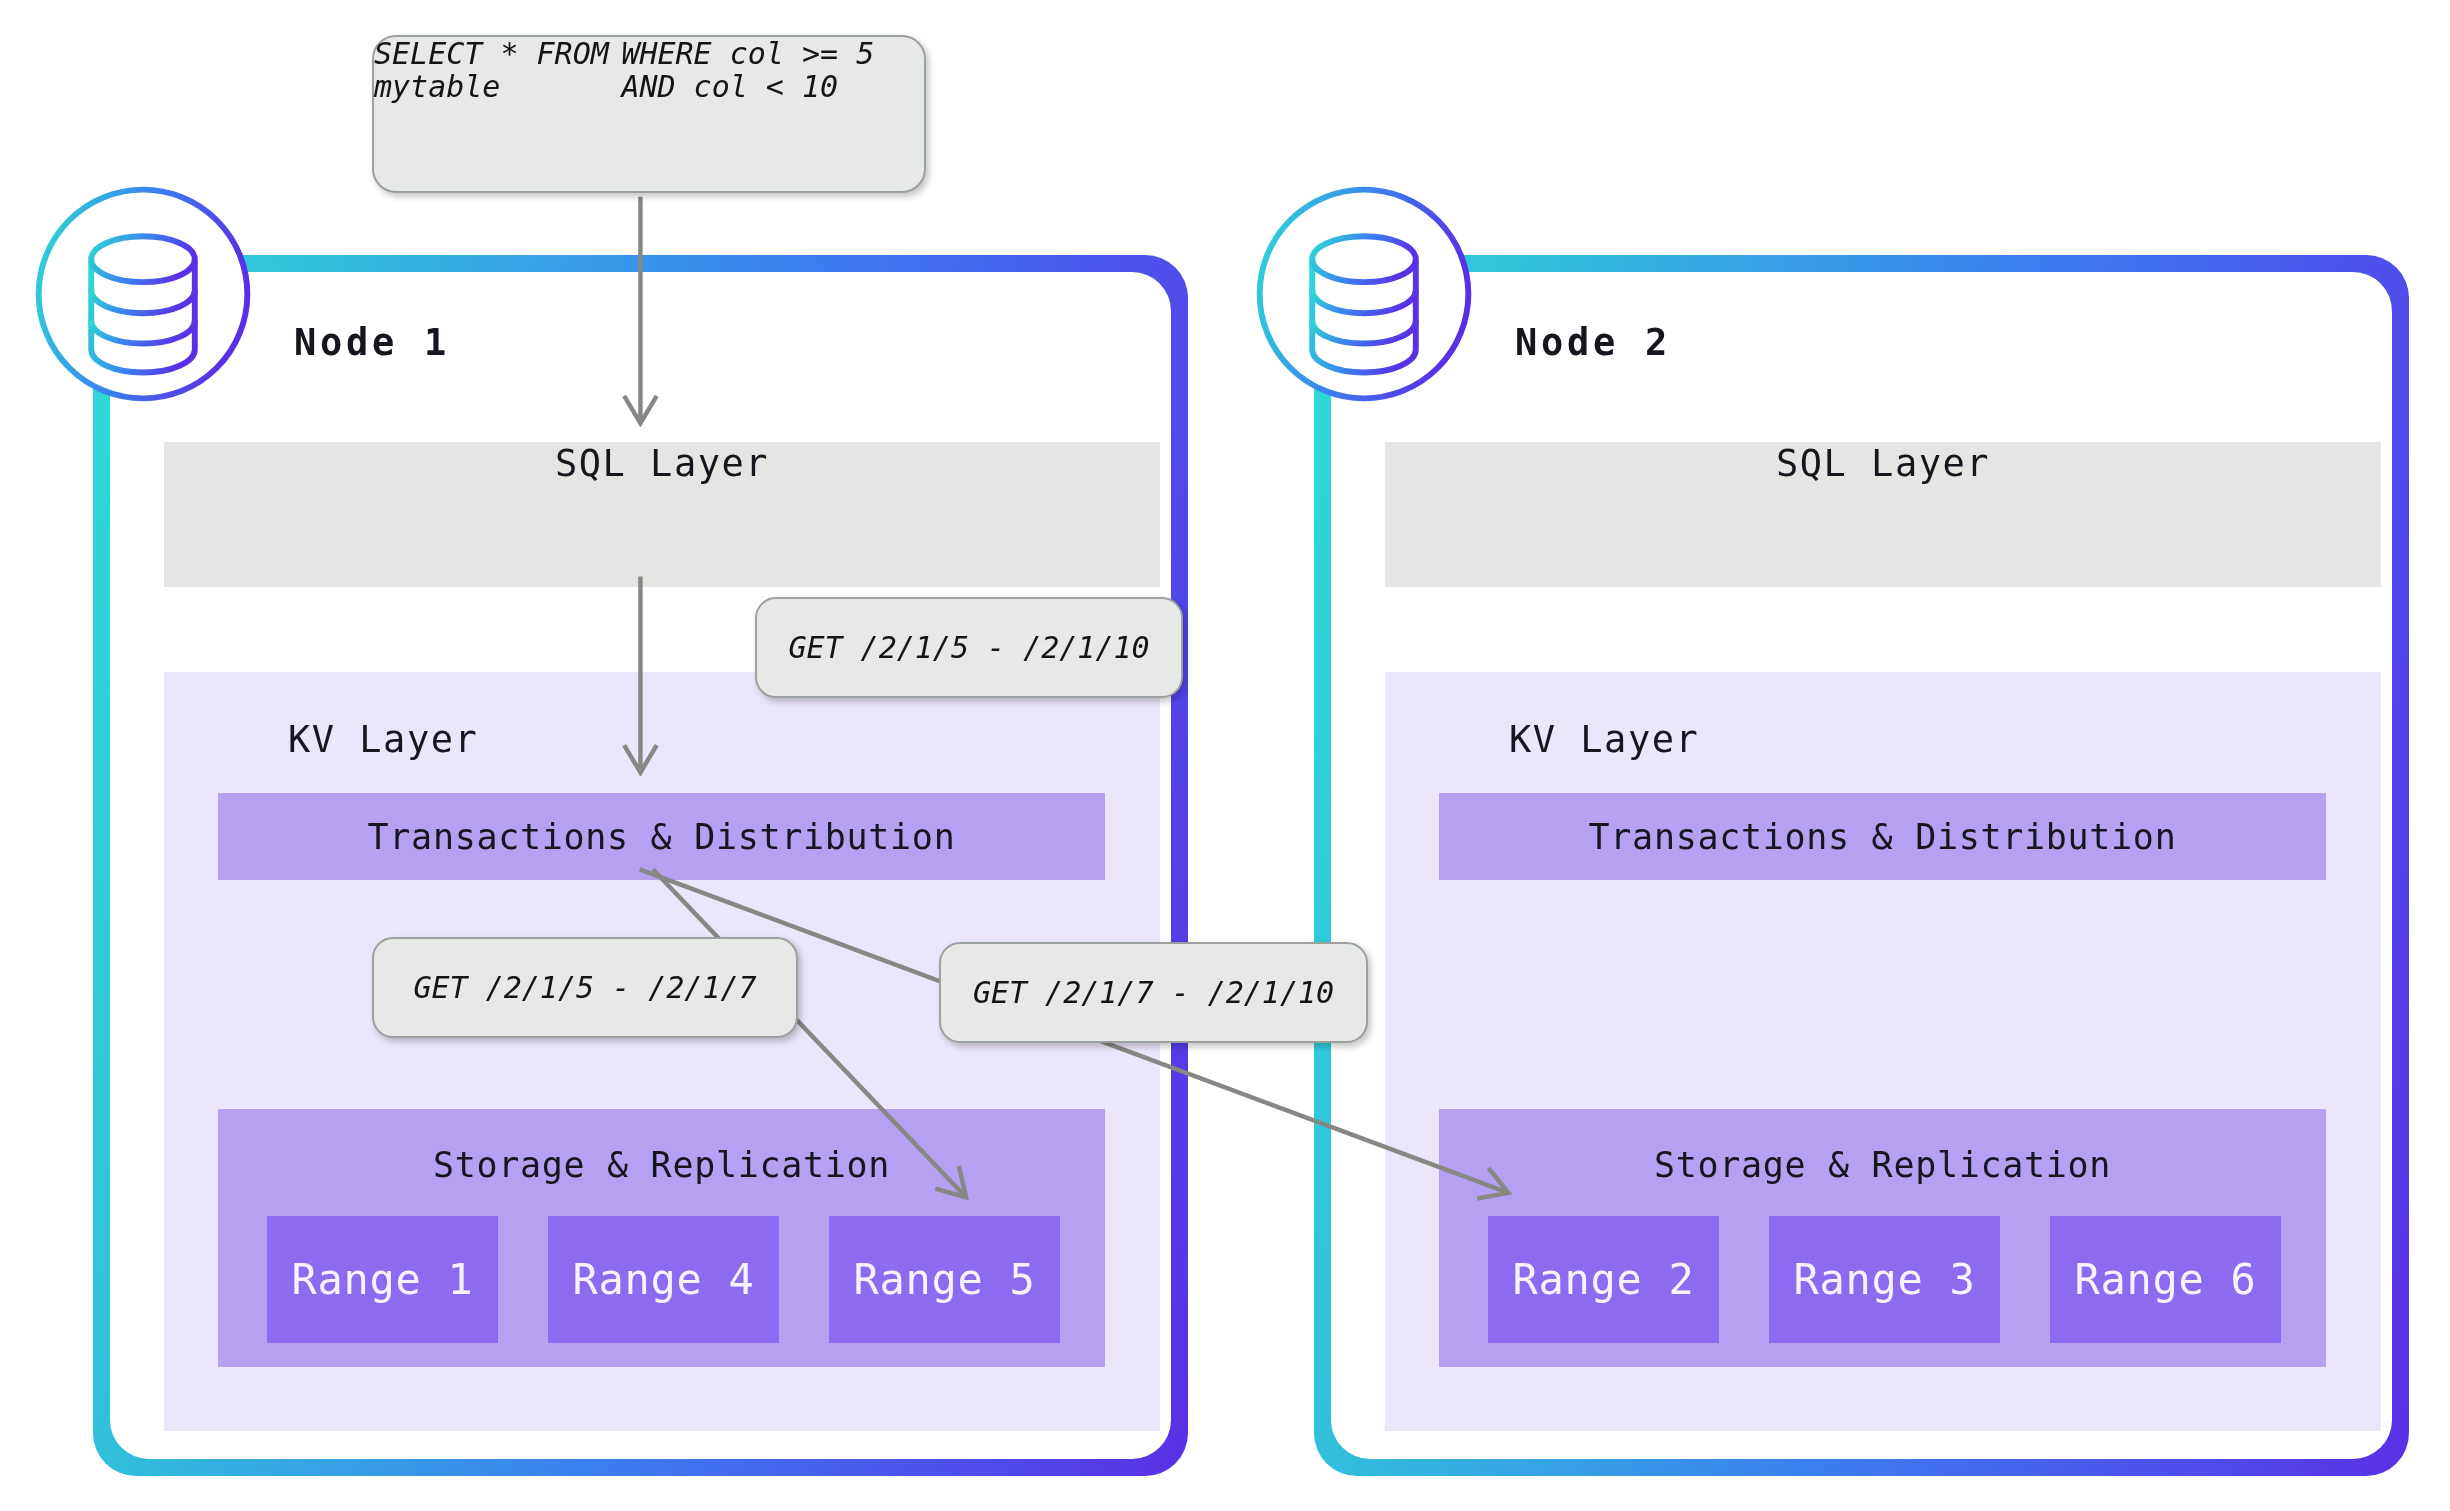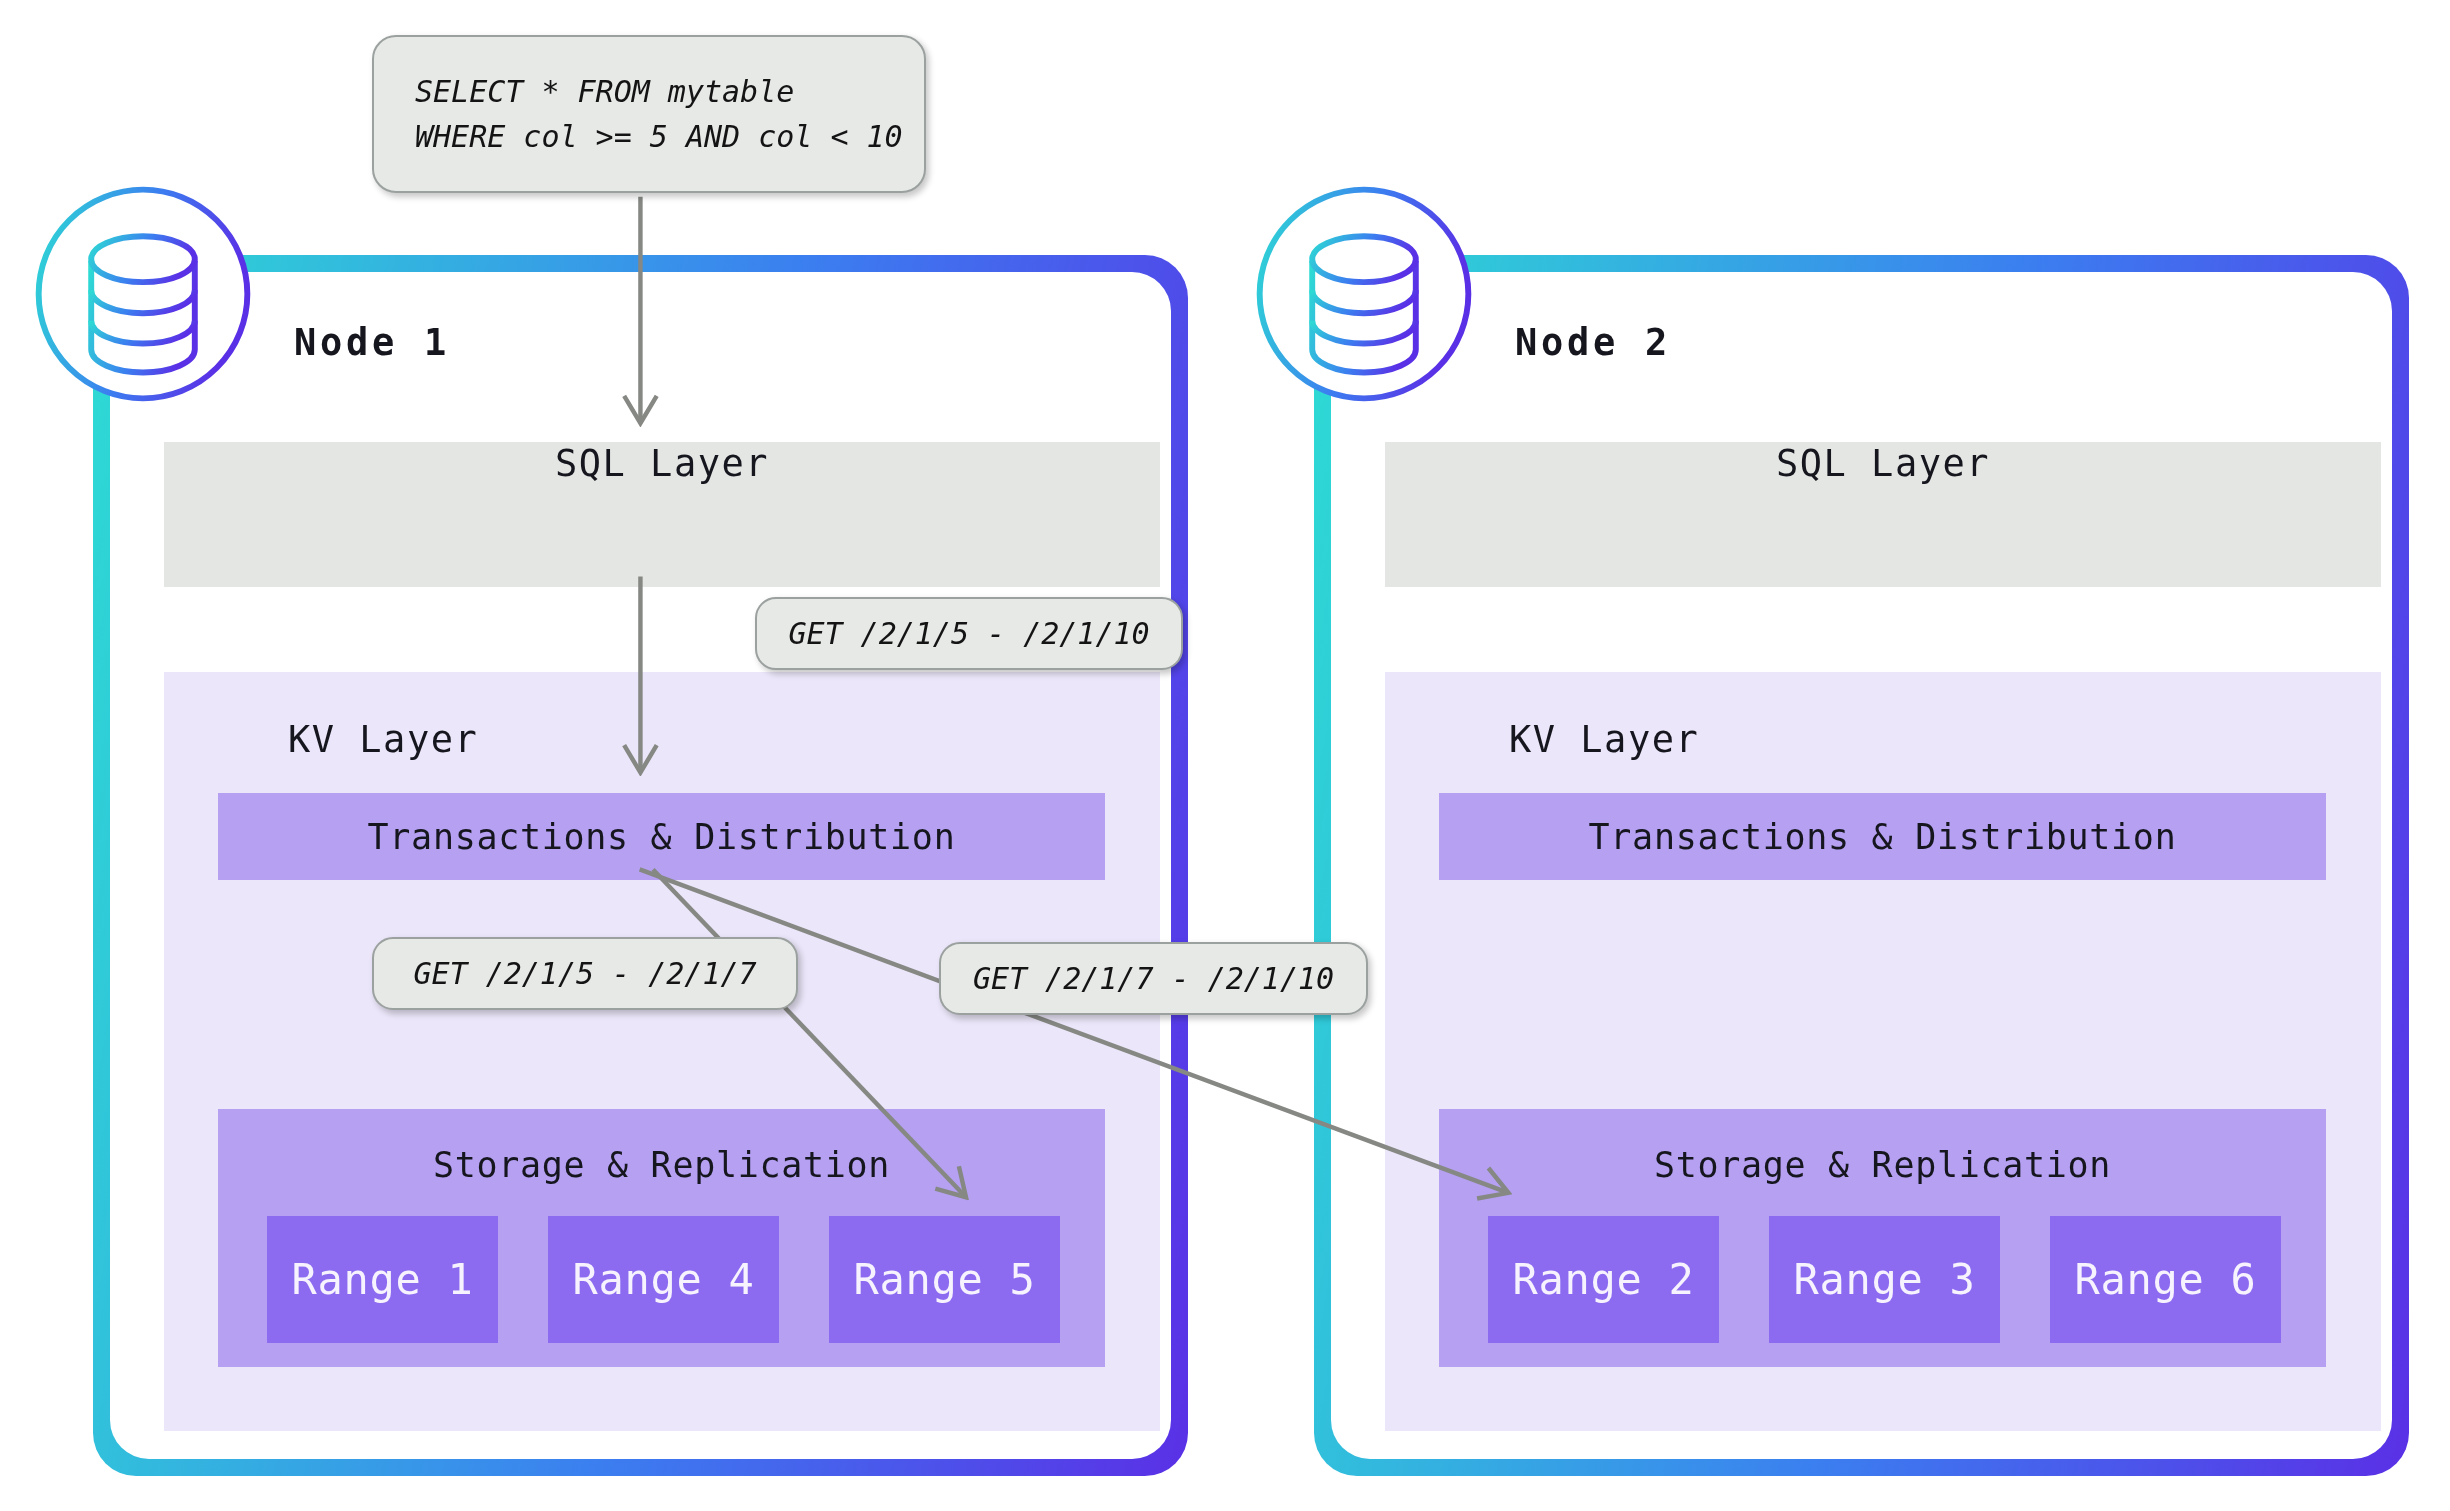--- a/index.html
+++ b/index.html
@@ -82,25 +82,25 @@
   
   .bubble{
     position:absolute;z-index:4;
     background:var(--label-bg);
     border:2.2px solid var(--label-border);
     box-shadow:3px 3.7px 6.7px rgba(0,0,0,0.22);
     font-style:italic;font-size:30px;color:#141414;
   }
   .query-label{
     left:372px;top:35px;width:554px;height:158px;border-radius:24px;
-    display:flex;flex-direction:column;justify-content:center;
-    padding-left:41px;gap:12px;line-height:1.1;
+    display:flex;flex-direction:row;justify-content:center;
+    gap:12px;line-height:1.1;
   }
   .get-label{
-    height:73px;border-radius:21px;
+    height:101px;border-radius:21px;
     display:flex;align-items:center;justify-content:center;
   }
   .get-full{left:755px;top:597px;width:428px;}
   .get-left{left:372px;top:937px;width:426px;}
   .get-right{left:939px;top:942px;width:429px;}
 
   
   .arrow-layer{position:absolute;left:0;top:0;z-index:3;}
   .arrow-layer line{stroke:var(--arrow-gray);stroke-width:6;}
   .arrow-head{stroke:var(--arrow-gray);}

